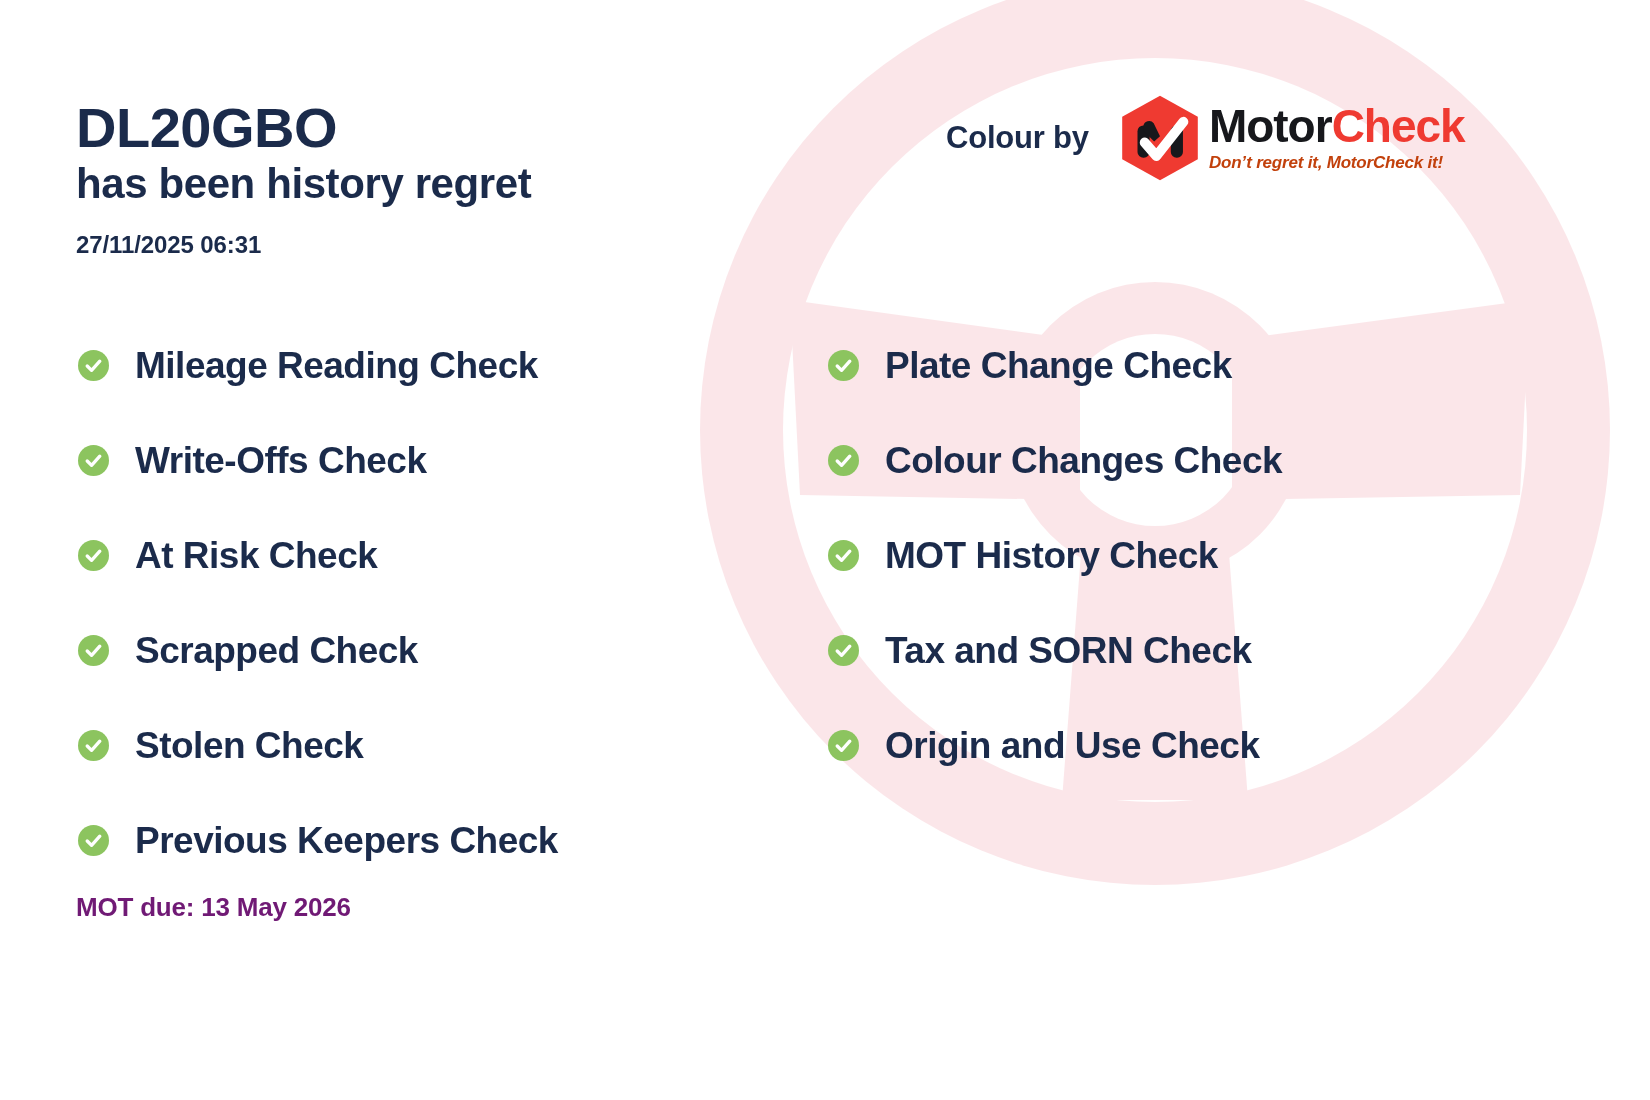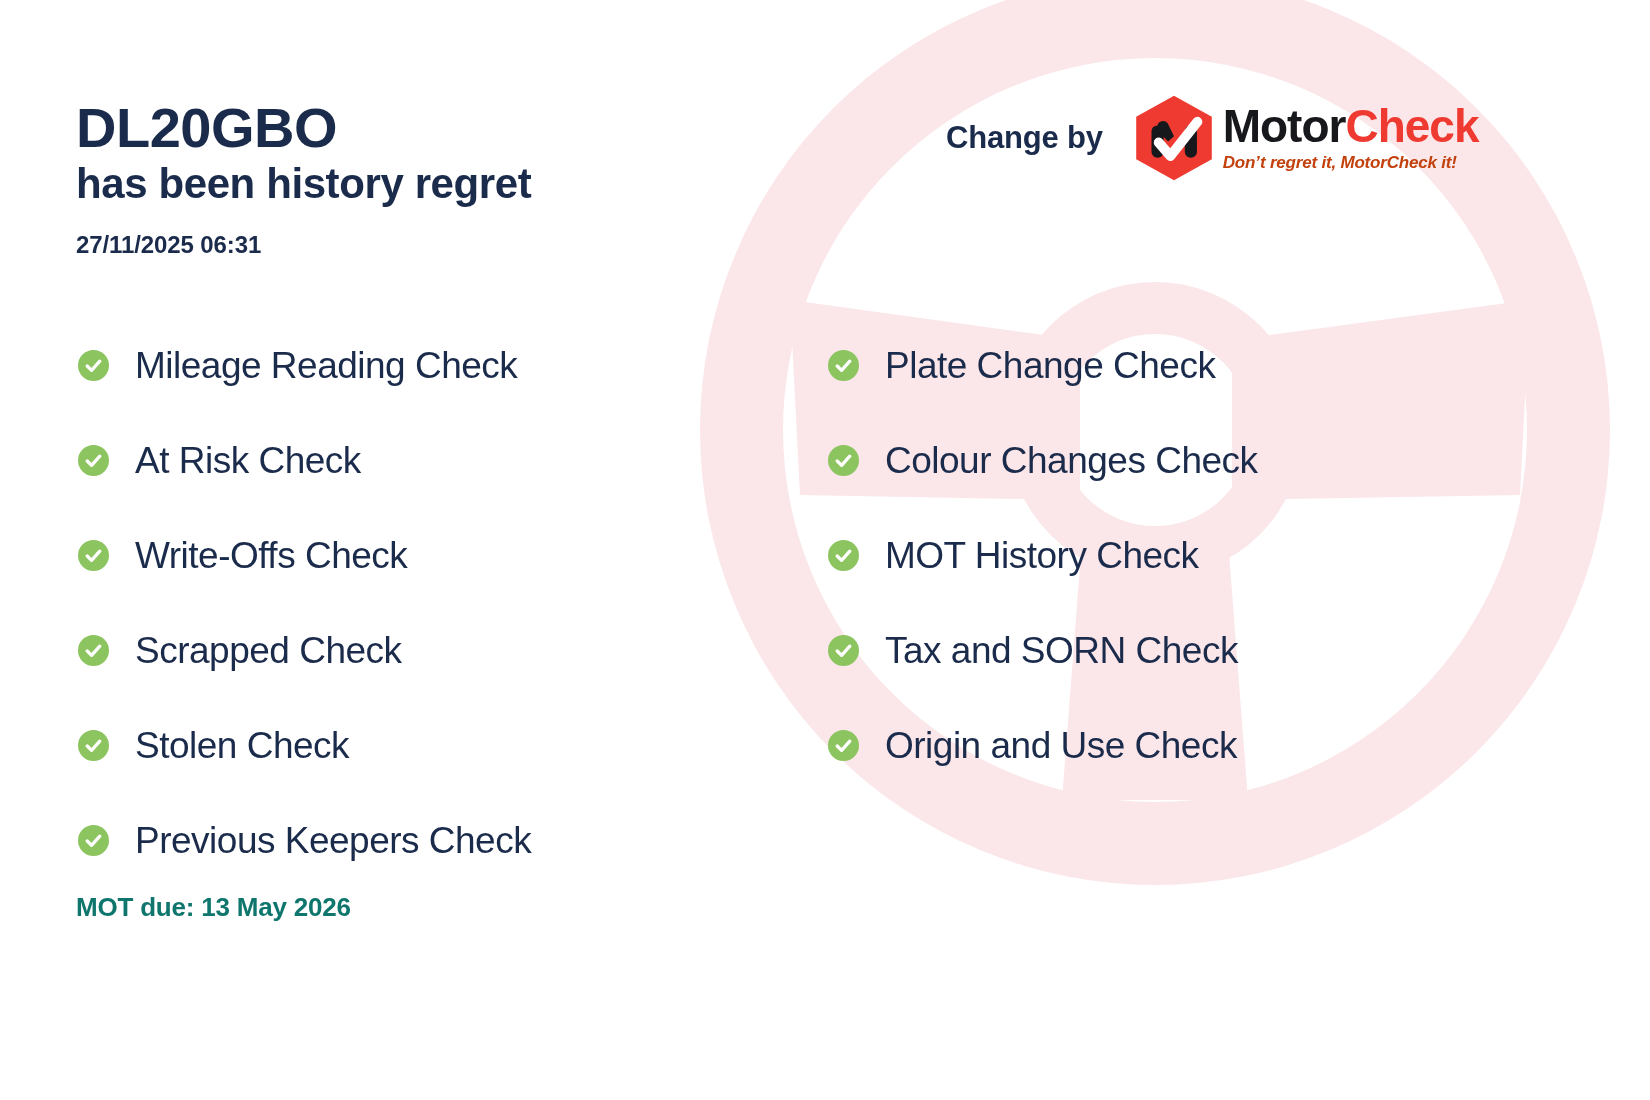--- a/index.html
+++ b/index.html
@@ -137,35 +137,35 @@
   }
   .check-badge {
     width: 31px;
     height: 31px;
     flex: 0 0 auto;
     display: block;
   }
   .check-label {
     margin-left: 26px;
     font-size: 37px;
-    font-weight: 400;
+    font-weight: 700;
     color: #1b2b4b;
     letter-spacing: -0.5px;
     white-space: nowrap;
     line-height: 1;
   }
 
   
   #mot-due {
     position: absolute;
     left: 60px;
     top: 892px;
     font-size: 26px;
     font-weight: 700;
-    color: #0f766e;
+    color: #701a75;
     letter-spacing: -0.2px;
     white-space: nowrap;
   }
 </style>
 </head>
 <body>
 
 <div id="card">
 
   <svg id="wheel-bg" viewBox="0 0 1650 1100" aria-hidden="true">
@@ -191,21 +191,21 @@
 
   <div id="content">
 
     <div id="header-block">
       <div id="plate-title">DL20GBO</div>
       <div id="subtitle">has been history regret</div>
       <div id="timestamp">27/11/2025 06:31</div>
     </div>
 
     <div id="powered-row">
-      <span id="powered-label">Change by</span>
+      <span id="powered-label">Colour by</span>
 
       <svg id="logo-mark" viewBox="0 0 100 100" aria-hidden="true">
         <path d="M50 3 L92 26.5 L92 73.5 L50 97 L8 73.5 L8 26.5 Z" fill="#ef3a31" rx="6"></path>
 
         <rect x="25" y="36" width="13.5" height="36" rx="6.5" fill="#17181c"></rect>
 
         <rect x="62" y="36" width="13.5" height="36" rx="6.5" fill="#17181c"></rect>
 
         <path d="M31.5 42 L31.5 37 A6.5 6.5 0 0 1 43 33.5 L50 48 L43.5 54 Z" fill="#17181c"></path>
 
@@ -226,29 +226,29 @@
           <path d="M9.5 16.5 L14 21 L22.5 11.5" fill="none" stroke="#ffffff" stroke-width="3.4" stroke-linecap="round" stroke-linejoin="round"></path>
         </svg>
         <span class="check-label">Mileage Reading Check</span>
       </div>
 
       <div class="check-item">
         <svg class="check-badge" viewBox="0 0 32 32" aria-hidden="true">
           <circle cx="16" cy="16" r="16" fill="#8cc45f"></circle>
           <path d="M9.5 16.5 L14 21 L22.5 11.5" fill="none" stroke="#ffffff" stroke-width="3.4" stroke-linecap="round" stroke-linejoin="round"></path>
         </svg>
+        <span class="check-label">Write-Offs Check</span>
+      </div>
+
+      <div class="check-item">
+        <svg class="check-badge" viewBox="0 0 32 32" aria-hidden="true">
+          <circle cx="16" cy="16" r="16" fill="#8cc45f"></circle>
+          <path d="M9.5 16.5 L14 21 L22.5 11.5" fill="none" stroke="#ffffff" stroke-width="3.4" stroke-linecap="round" stroke-linejoin="round"></path>
+        </svg>
         <span class="check-label">At Risk Check</span>
-      </div>
-
-      <div class="check-item">
-        <svg class="check-badge" viewBox="0 0 32 32" aria-hidden="true">
-          <circle cx="16" cy="16" r="16" fill="#8cc45f"></circle>
-          <path d="M9.5 16.5 L14 21 L22.5 11.5" fill="none" stroke="#ffffff" stroke-width="3.4" stroke-linecap="round" stroke-linejoin="round"></path>
-        </svg>
-        <span class="check-label">Write-Offs Check</span>
       </div>
 
       <div class="check-item">
         <svg class="check-badge" viewBox="0 0 32 32" aria-hidden="true">
           <circle cx="16" cy="16" r="16" fill="#8cc45f"></circle>
           <path d="M9.5 16.5 L14 21 L22.5 11.5" fill="none" stroke="#ffffff" stroke-width="3.4" stroke-linecap="round" stroke-linejoin="round"></path>
         </svg>
         <span class="check-label">Scrapped Check</span>
       </div>
 

